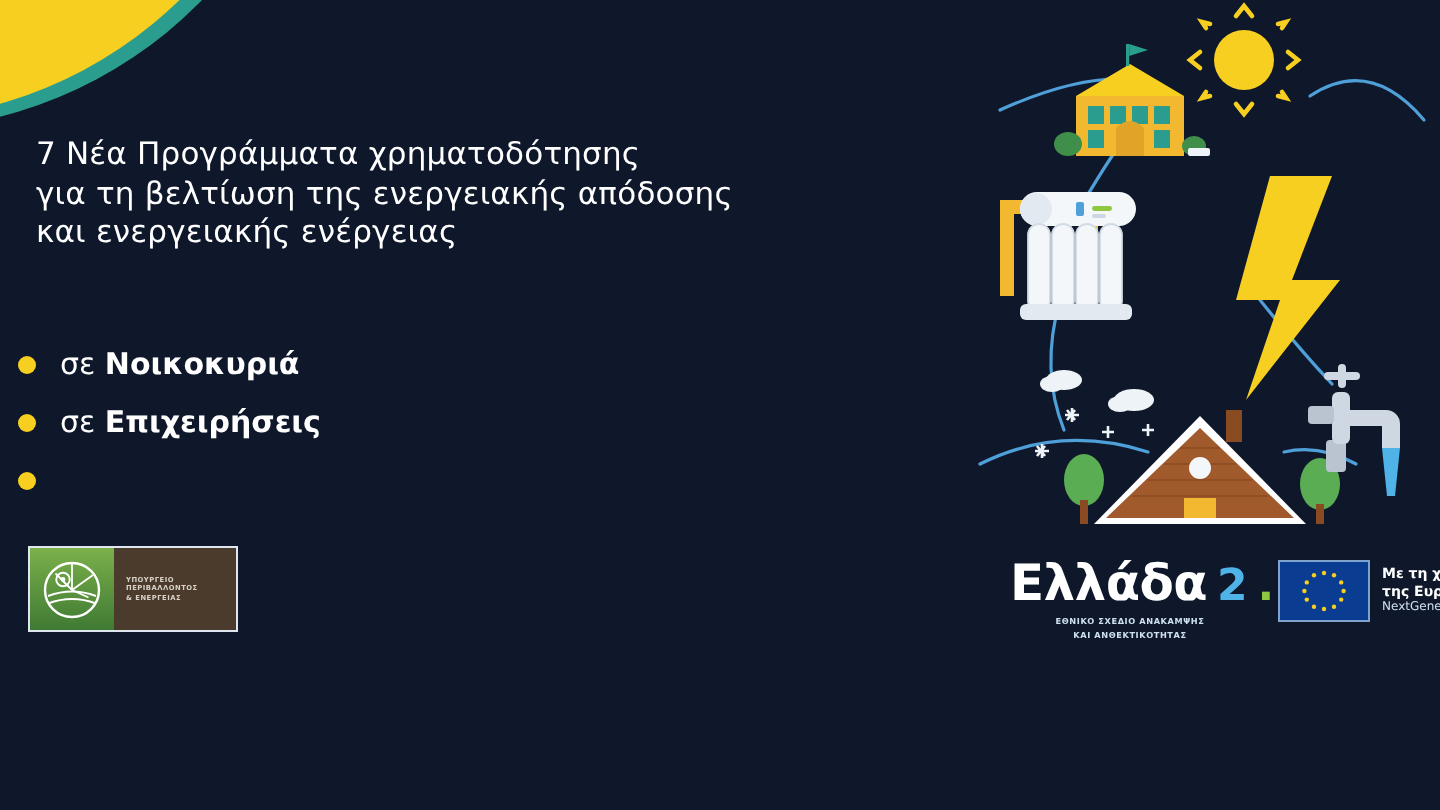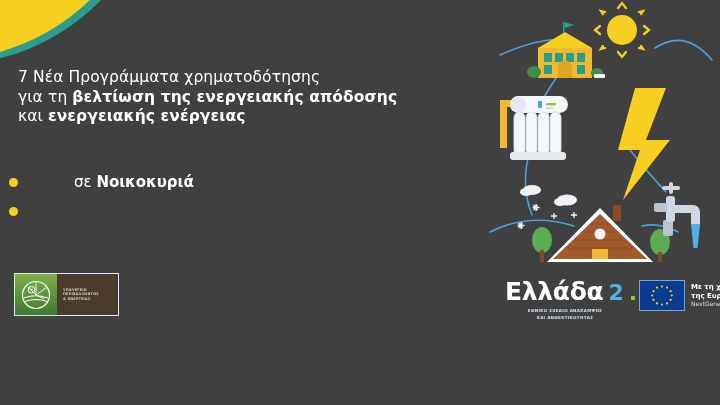--- a/index.html
+++ b/index.html
@@ -2,43 +2,43 @@
 <html><head>
 <meta charset="utf-8">
 <style>
   html,body{margin:0;padding:0;}
   body{
     width:720px;height:405px;overflow:hidden;
     background:#0d4d91;
     font-family:"DejaVu Sans","Liberation Sans",sans-serif;
     position:relative;
   }
-  #banner{position:absolute;inset:0;background:#404040;overflow:hidden;}
+  #banner{position:absolute;inset:0;background:#0f172a;overflow:hidden;}
 
   
   .corner-teal{
     position:absolute;left:-128px;top:-150px;width:290px;height:215px;
     background:#2a9d8f;border-radius:0 0 270px 0;
   }
   .corner-yellow{
     position:absolute;left:-132px;top:-152px;width:286px;height:212px;
     background:#f7cf21;border-radius:0 0 266px 0;
   }
 
   
   .headline{
     position:absolute;left:18px;top:68px;width:400px;
     color:#ffffff;font-size:15.5px;line-height:19.5px;
     letter-spacing:.1px;font-weight:400;
   }
-  .headline b{font-weight:700;}
+  .headline b{font-weight:400;}
 
   
   .bullets{position:absolute;left:9px;top:168px;width:350px;}
-  .bullet-row{display:flex;align-items:center;height:29px;gap:44px;}
+  .bullet-row{display:flex;align-items:center;height:29px;}
   .dot{
     width:9px;height:9px;border-radius:50%;background:#f7cf21;
     flex:0 0 9px;margin-right:12px;
   }
   .bullet-text{color:#fff;font-size:15px;line-height:17px;}
   .bullet-text b{font-weight:700;}
 
   
   .ministry{
     position:absolute;left:14px;top:273px;width:105px;height:43px;
@@ -101,20 +101,24 @@
   <div class="headline">
     <span>7 Νέα Προγράμματα χρηματοδότησης</span><br>
     <span>για τη </span><b>βελτίωση της ενεργειακής απόδοσης</b><br>
     <span>και </span><b>ενεργειακής ενέργειας</b>
   </div>
 
   <div class="bullets">
     <div class="bullet-row">
       <span class="dot"></span>
       <span class="bullet-text"><span>σε </span><b>Νοικοκυριά</b></span>
+    </div>
+    <div class="bullet-row">
+      <span class="dot"></span>
+      <span class="bullet-text"><span>σε </span><b>Επιχειρήσεις</b></span>
     </div>
     <div class="bullet-row">
       <span class="dot"></span>
     </div>
   </div>
 
   <div class="ministry">
     <div class="min-left">
       <svg class="min-emblem" viewBox="0 0 40 40">
         <circle cx="20" cy="20" r="18" fill="none" stroke="#ffffff" stroke-width="1.6"></circle>

